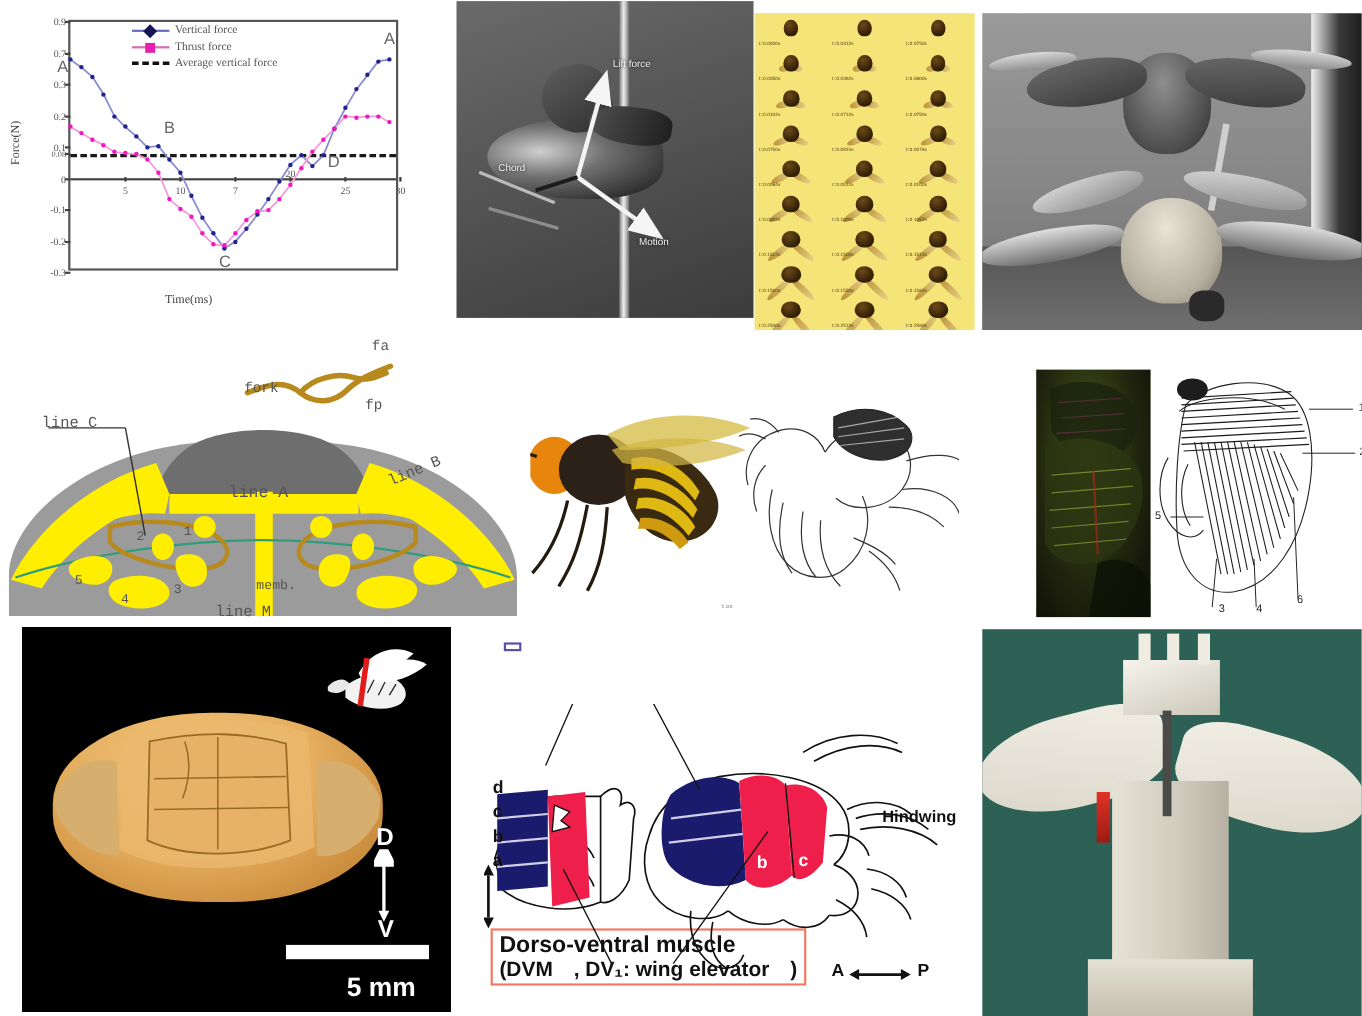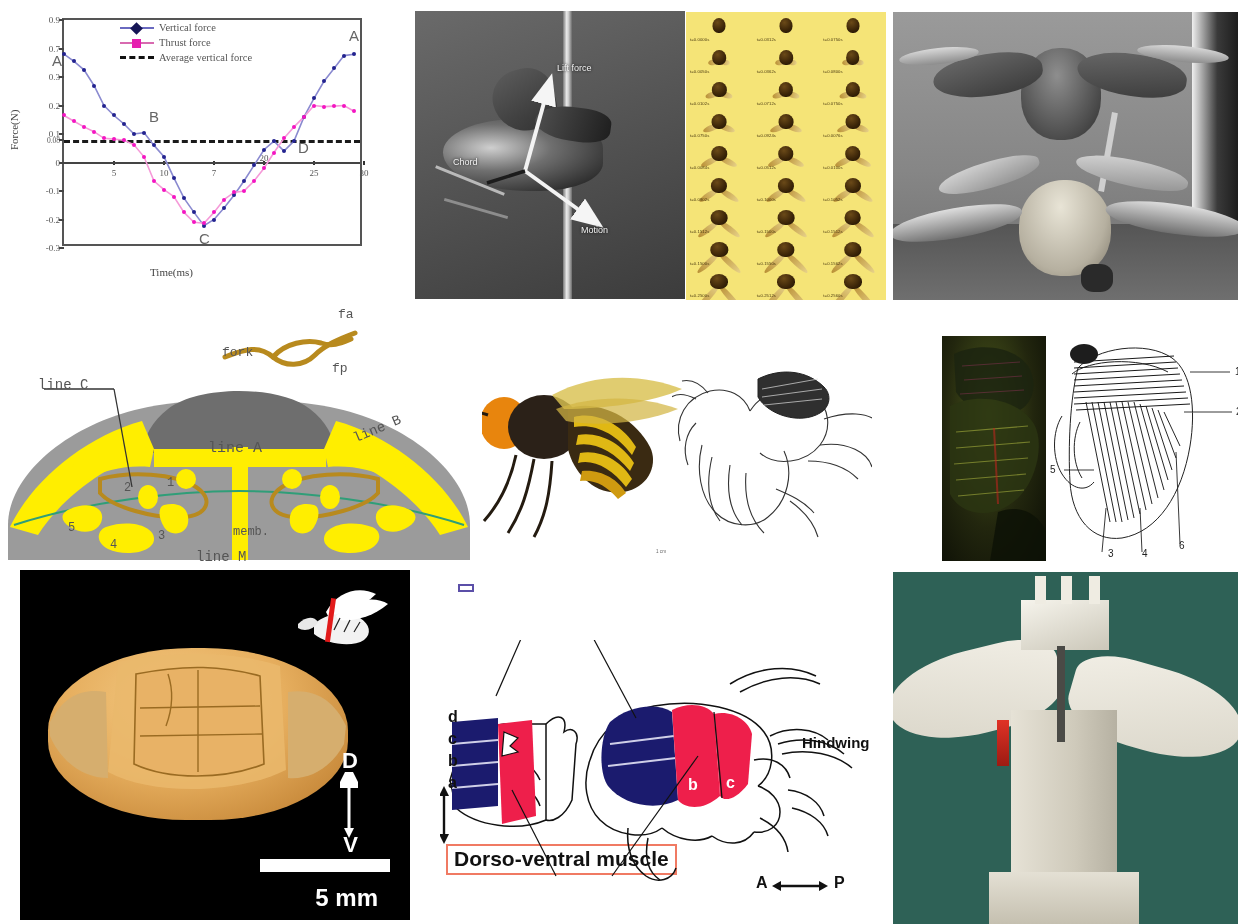--- a/index.html
+++ b/index.html
@@ -53,21 +53,21 @@
   .leg-mark .dd  { position:absolute; top:4.5px; left:0; width:34px; height:0;
                    border-top:3px dashed #111; }
   .pt { position:absolute; width:4px; height:4px; border-radius:50%;
         transform: translate(-50%,-50%); }
   .pt.nv { background:#23238f; }
   .pt.mg { background:#f415c2; }
   .abcd { position:absolute; font-size:15px; color:#666; font-family:"Liberation Sans",sans-serif; }
   svg.curve { position:absolute; left:0; top:0; overflow:visible; }
 
   
-  #p-beetle-rod { left:415px; top:11px; width:270px; height:288px;
+  #p-beetle-rod { left:415px; top:1px; width:270px; height:288px;
                   background: linear-gradient(160deg,#6a6a6a 0%,#555 45%,#3c3c3c 100%); text-align: right; }
   .bl-label { position:absolute; color:#f2f2f2; font-size:9px;
               font-family:"Liberation Sans",sans-serif; text-shadow:0 0 3px #000; }
   .rod { position:absolute; background: linear-gradient(90deg,#777,#e9e9e9 40%,#cfcfcf 60%,#6b6b6b); }
 
   
   #p-seq { left:686px; top:12px; width:200px; height:288px; background:#f5e477; }
   #seq-grid { position:absolute; inset:0; display:grid;
               grid-template-columns: repeat(3,1fr); grid-template-rows: repeat(9,1fr); }
   .seq-cell { position:relative; }
@@ -726,20 +726,21 @@
     <div class="th-dv" style="right:52px; top:262px;">V</div>
     <div id="th-scalebar"></div>
     <div id="th-scaletext">5 mm</div>
   </div>
 
   <div class="panel" id="p-muscle">
     <div class="m-box" id="m-box-dlm">
     </div>
     <div class="m-box" id="m-box-dvm">
       <div class="l1">Dorso-ventral muscle</div>
+      <div class="l2">(DVM　, DV₁: wing elevator　)</div>
     </div>
 
     <svg width="450" height="260" style="position:absolute;left:0;top:62px;">
       <g stroke="#111" stroke-width="1.5" fill="none">
         <path d="M10,140 C20,104 40,86 64,84 L106,84 L106,180 C78,192 36,186 16,168 Z"></path>
         <path d="M106,84 C118,72 128,76 124,92 C132,86 140,92 136,104 L132,160 C124,178 112,182 106,180"></path>
         <path d="M64,112 C80,118 94,126 100,140"></path>
         <path d="M70,140 C86,146 96,154 100,166"></path>
       </g>
       <g>

